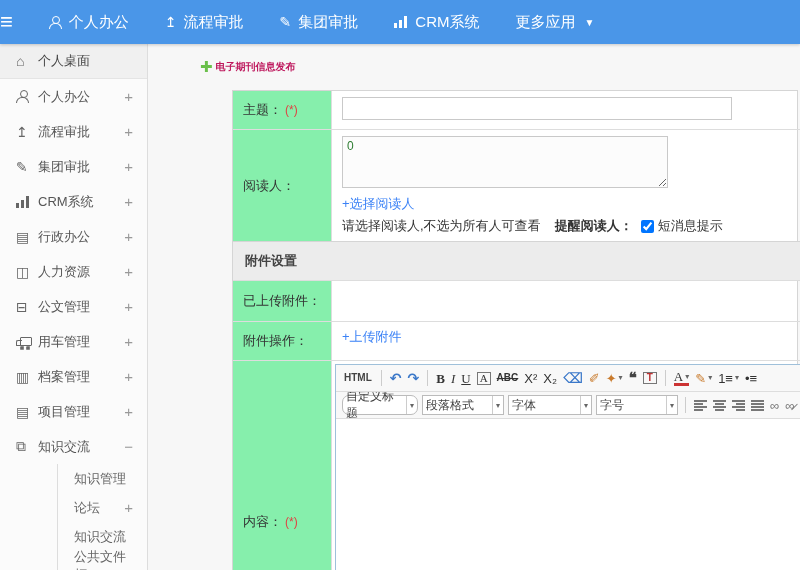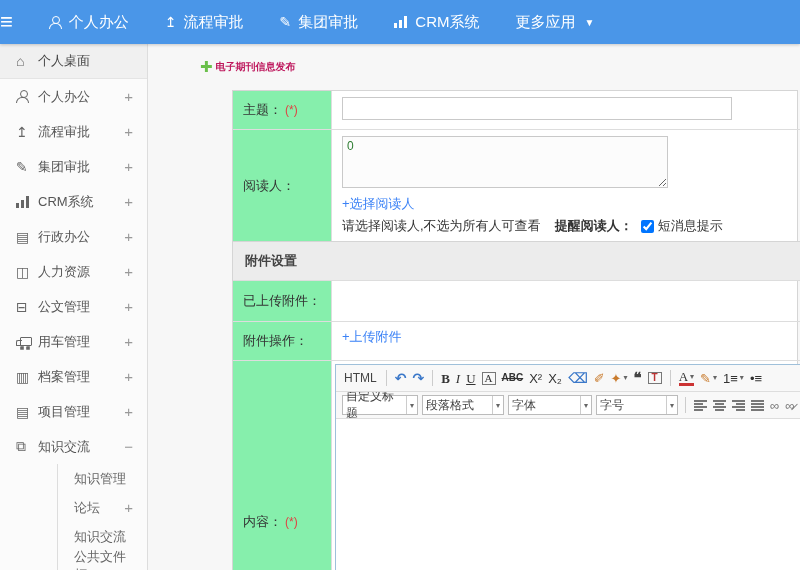--- a/index.html
+++ b/index.html
@@ -75,21 +75,21 @@
 
   
   .editor-cell { padding:3px; }
   .editor { border:1px solid #9fc0da; background:#fff; }
   .ed-toolbar { background:#f8f8f8; border-bottom:1px solid #ddd; padding:2px 4px;
     display:flex; align-items:center; flex-wrap:nowrap; height:27px; overflow:hidden; }
   .ed-btn { display:inline-flex; align-items:center; margin:0 3px; font-size:13px; color:#333;
     cursor:pointer; white-space:nowrap; line-height:1; }
   .ed-sep { width:1px; height:16px; background:#ccc; margin:0 5px; }
   .ed-caret { font-size:8px; color:#666; margin-left:2px; }
-  .t-html { font-size:12px; font-weight:normal; color:#444; border:1px solid transparent;text-align:right; }
+  .t-html { font-size:10px; font-weight:bold; color:#444; border:1px solid transparent;text-align:right; }
   .t-blue { color:#3b78c9; font-size:14px; font-weight:bold; }
   .t-orange { color:#c97b2d; font-size:13px; }
   .t-gray { color:#777; }
   .t-b { font-weight:bold; font-family:"Liberation Serif",serif; }
   .t-i { font-style:italic; font-family:"Liberation Serif",serif; }
   .t-u { text-decoration:underline; font-family:"Liberation Serif",serif; }
   .t-abox { border:1px solid #777; padding:0 2px; font-size:11px; font-family:"Liberation Serif",serif; }
   .t-strike { font-size:10px; text-decoration:line-through; font-weight:bold; }
   .t-quote { font-family:"Liberation Serif",serif; font-weight:bold; font-size:15px; color:#444; }
   .t-tbox { border:1px solid #777; padding:0 3px; font-size:10px; font-weight:bold; color:#b33; }
@@ -295,21 +295,21 @@
               <span class="ed-btn t-orange">✦<span class="ed-caret">▾</span></span>
               <span class="ed-btn t-quote">❝</span>
               <span class="ed-btn t-tbox">T</span>
               <span class="ed-sep"></span>
               <span class="ed-btn t-fcolor">A<span class="ed-caret">▾</span></span>
               <span class="ed-btn t-orange">✎<span class="ed-caret">▾</span></span>
               <span class="ed-btn ">1≡<span class="ed-caret">▾</span></span>
               <span class="ed-btn ">•≡</span>
             </div>
           <div class="ed-toolbar">
-              <div class="ed-select" style="width: 76px;">
+              <div class="ed-select" style="width: 76px; border-radius: 7px;">
                 <span>自定义标题</span>
                 <span class="ed-caret">▾</span>
               </div>
               <div class="ed-select" style="width: 82px;">
                 <span>段落格式</span>
                 <span class="ed-caret">▾</span>
               </div>
               <div class="ed-select" style="width: 84px;">
                 <span>字体</span>
                 <span class="ed-caret">▾</span>

